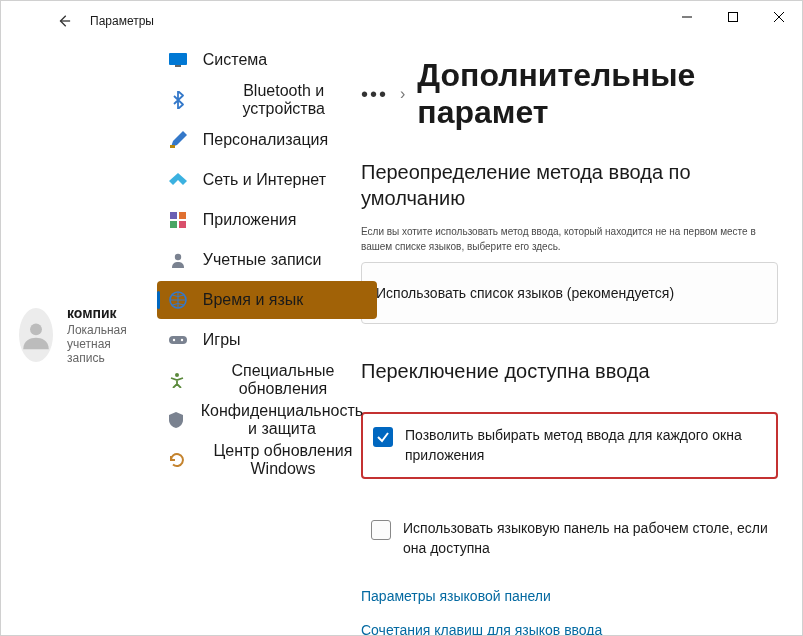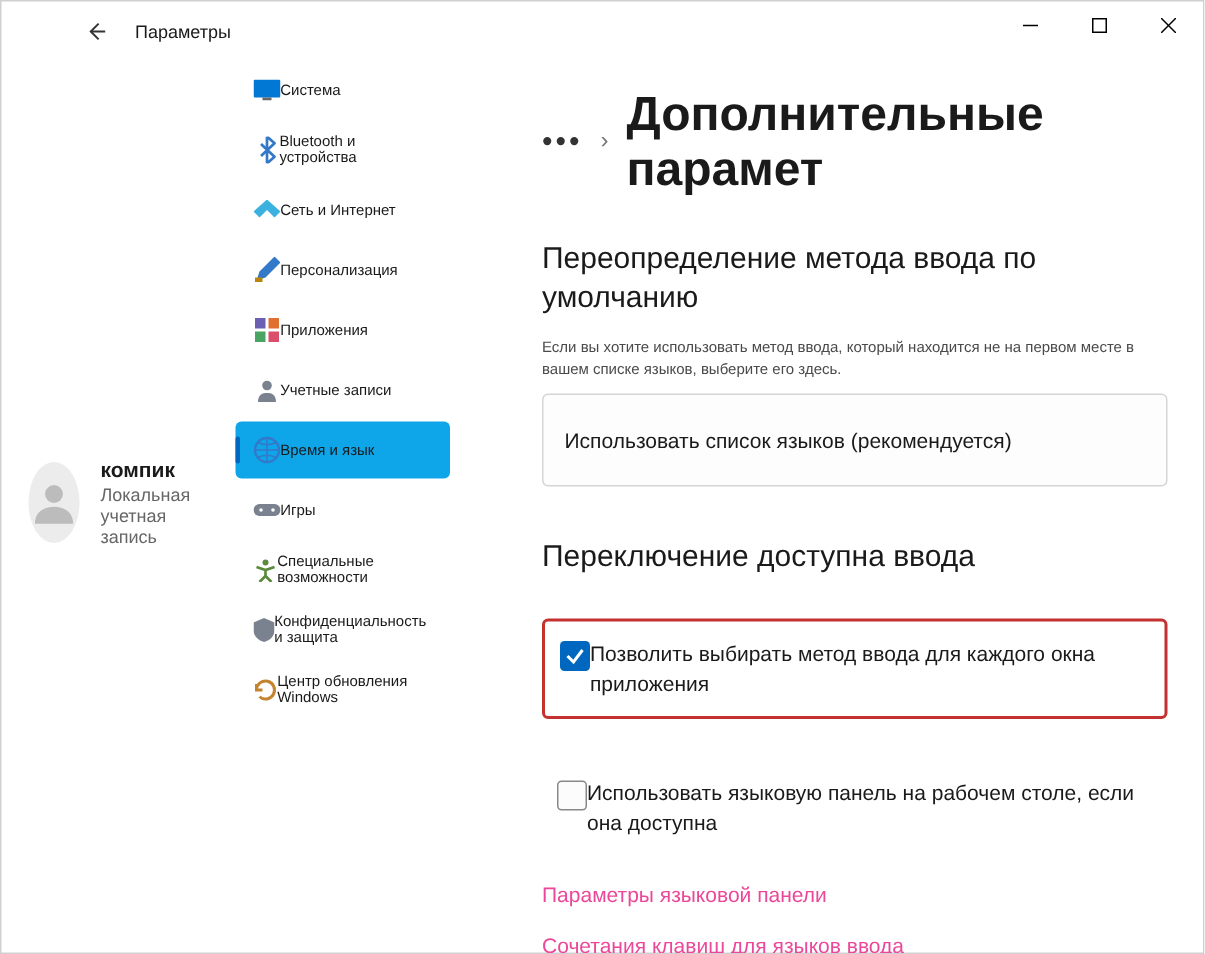--- a/index.html
+++ b/index.html
@@ -101,28 +101,30 @@
     position: absolute;
     right: 12px;
     top: 50%;
     transform: translateY(-50%);
   }
   .nav { display: flex; flex-direction: column; gap: 2px; }
   .nav-item {
     height: 38px;
     display: flex;
     align-items: center;
+    gap: 16px;
     padding: 0 12px;
     border-radius: 4px;
     cursor: pointer;
-    font-size: 10px;
+    font-size: 16px;
     position: relative;
+    text-align: center;
   }
   .nav-item.active {
-    background: #0ea5e9;
+    background: #a16207;
   }
   .nav-item.active::before {
     content: "";
     position: absolute;
     left: 0;
     top: 10px;
     bottom: 10px;
     width: 3px;
     background: #0067c0;
     border-radius: 2px;
@@ -160,20 +162,21 @@
     border-radius: 4px;
     background: #fdfdfd;
     padding: 22px 14px;
     font-size: 14px;
     cursor: pointer;
     margin-bottom: 8px;
   }
   .check-row {
     display: flex;
     align-items: flex-start;
+    gap: 12px;
     padding: 12px 10px;
     border-radius: 4px;
     margin-top: 28px;
   }
   .check-row.highlight {
     border: 2px solid #c43131;
   }
   .checkbox {
     width: 20px;
     height: 20px;
@@ -182,21 +185,21 @@
     display: flex;
     align-items: center;
     justify-content: center;
     cursor: pointer;
     margin-top: 1px;
   }
   .checkbox.checked { background: #0067c0; }
   .checkbox.unchecked { border: 1.5px solid #888; background: #fcfcfc; }
   .check-label { font-size: 14px; line-height: 1.4; }
   .links { margin-top: 18px; display: flex; flex-direction: column; gap: 18px; }
-  .link { color: #ec4899; font-size: 14px; cursor: pointer; }
+  .link { color: #0369a1; font-size: 14px; cursor: pointer; }
 </style>
 </head>
 <body>
 
 <div class="window">
 
   <div class="titlebar">
     <span class="back-btn">
       <svg viewBox="0 0 16 16" width="14" height="14">
           <path d="M10 2 L4 8 L10 14" stroke="#333" stroke-width="1.5" fill="none"></path>
@@ -257,35 +260,35 @@
           <span class="nav-icon">
               <svg width="14" height="18" viewBox="0 0 12 18">
                 <path d="M6 0 V18 M6 0 L11 4.5 L2 13 M6 18 L11 13.5 L2 5" stroke="#3478c9" stroke-width="1.8" fill="none" stroke-linejoin="round"></path>
               </svg>
             </span>
           <span>Bluetooth и устройства</span>
         </div>
 
         <div class="nav-item">
           <span class="nav-icon">
-              <svg width="18" height="14" viewBox="0 0 18 14">
-                <path d="M9 0 L18 8 L14 12 L9 7 L4 12 L0 8 Z" fill="#3bb1e0"></path>
-              </svg>
-            </span>
-          <span>Сеть и Интернет</span>
-        </div>
-
-        <div class="nav-item">
-          <span class="nav-icon">
               <svg width="18" height="18" viewBox="0 0 18 18">
                 <path d="M2 16 L4 10 L14 0 L18 4 L8 14 Z" fill="#3478c9"></path>
                 <rect x="1" y="14" width="5" height="3" fill="#b8860b"></rect>
               </svg>
             </span>
           <span>Персонализация</span>
+        </div>
+
+        <div class="nav-item">
+          <span class="nav-icon">
+              <svg width="18" height="14" viewBox="0 0 18 14">
+                <path d="M9 0 L18 8 L14 12 L9 7 L4 12 L0 8 Z" fill="#3bb1e0"></path>
+              </svg>
+            </span>
+          <span>Сеть и Интернет</span>
         </div>
 
         <div class="nav-item">
           <span class="nav-icon">
               <svg width="16" height="16" viewBox="0 0 16 16">
                 <rect x="0" y="0" width="7" height="7" fill="#6b5fb3"></rect>
                 <rect x="9" y="0" width="7" height="7" fill="#e07030"></rect>
                 <rect x="0" y="9" width="7" height="7" fill="#4aa564"></rect>
                 <rect x="9" y="9" width="7" height="7" fill="#d94f6b"></rect>
               </svg>
@@ -324,21 +327,21 @@
           <span>Игры</span>
         </div>
 
         <div class="nav-item">
           <span class="nav-icon">
               <svg width="16" height="16" viewBox="0 0 16 16">
                 <circle cx="8" cy="3" r="2" fill="#5b8a3c"></circle>
                 <path d="M2 6 L8 8 L14 6 M8 8 V12 M8 12 L4 16 M8 12 L12 16" stroke="#5b8a3c" stroke-width="1.8" fill="none"></path>
               </svg>
             </span>
-          <span>Специальные возможности</span>
+          <span>Специальные обновления</span>
         </div>
 
         <div class="nav-item">
           <span class="nav-icon">
               <svg width="14" height="16" viewBox="0 0 14 16">
                 <path d="M7 0 L14 3 V8 C14 12 11 15 7 16 C3 15 0 12 0 8 V3 Z" fill="#7a8290"></path>
               </svg>
             </span>
           <span>Конфиденциальность и защита</span>
         </div>

